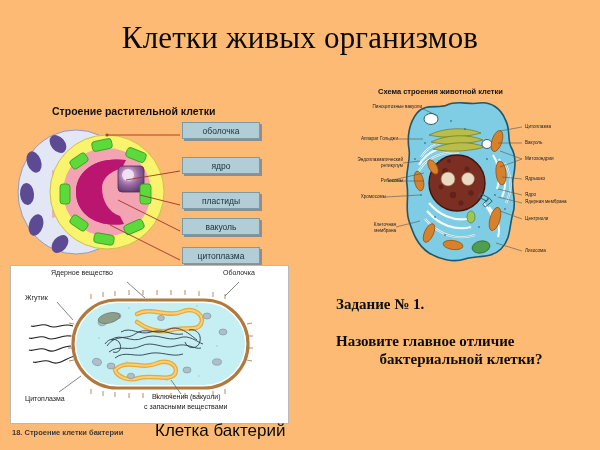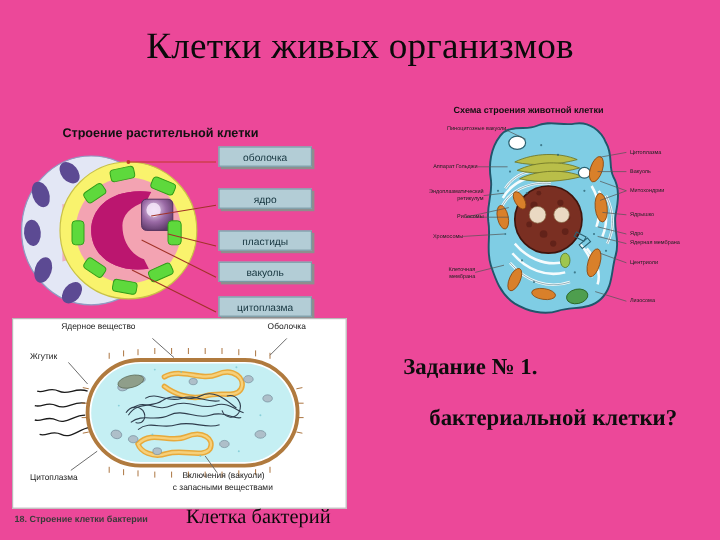--- a/index.html
+++ b/index.html
@@ -4,21 +4,21 @@
 <style>
   html, body {
     margin: 0;
     padding: 0;
     background: #ffffff;
   }
   #slide {
     position: relative;
     width: 600px;
     height: 450px;
-    background: #ec4899;
+    background: #fdba74;
     overflow: hidden;
     font-family: "Liberation Sans", sans-serif;
   }
 
   
   #slide-title {
     position: absolute;
     left: 0;
     top: 20px;
     width: 600px;
@@ -81,30 +81,30 @@
     background: #ffffff;
     box-sizing: border-box;
   }
   .bact-label { position: absolute; font-size: 7px; color: #1b1b1b; white-space: nowrap; line-height: 9px; }
   #bact-caption-small {
     position: absolute; left: 12px; top: 428px;
     font-size: 7.5px; font-weight: bold; color: #3a3a3a; white-space: nowrap;
   }
   #bact-caption-big {
     position: absolute; left: 155px; top: 421px;
-    font-family: Liberation Serif, serif;
+    font-family: Liberation Sans, sans-serif;
     font-size: 17px; color: #0a0a0a; white-space: nowrap;
   }
 
   
   #task-block { position: absolute; left: 336px; top: 296px; width: 250px; }
   .task-line {
     font-family: "Liberation Serif", serif;
     font-weight: bold;
-    font-size: 19px;
+    font-size: 15px;
     color: #0d0d0d;
     white-space: nowrap;
   }
   #task-heading { margin-bottom: 20px; }
   #task-q2 { margin-top: 1px; text-align: center; }
 </style>
 </head>
 <body>
 
 <div id="slide">
@@ -434,16 +434,17 @@
     <div class="bact-label" style="left:14px; top:128px;">Цитоплазма</div>
     <div class="bact-label" style="left:141px; top:126px;">Включения (вакуоли)</div>
     <div class="bact-label" style="left:133px; top:136px;">с запасными веществами</div>
   </div>
 
   <div id="bact-caption-small">18. Строение клетки бактерии</div>
   <div id="bact-caption-big">Клетка бактерий</div>
 
   <div id="task-block">
     <div class="task-line" id="task-heading">Задание № 1.</div>
+    <div class="task-line">Назовите главное отличие</div>
     <div class="task-line" id="task-q2">бактериальной клетки?</div>
   </div>
 
 </div>
 
 </body></html>

